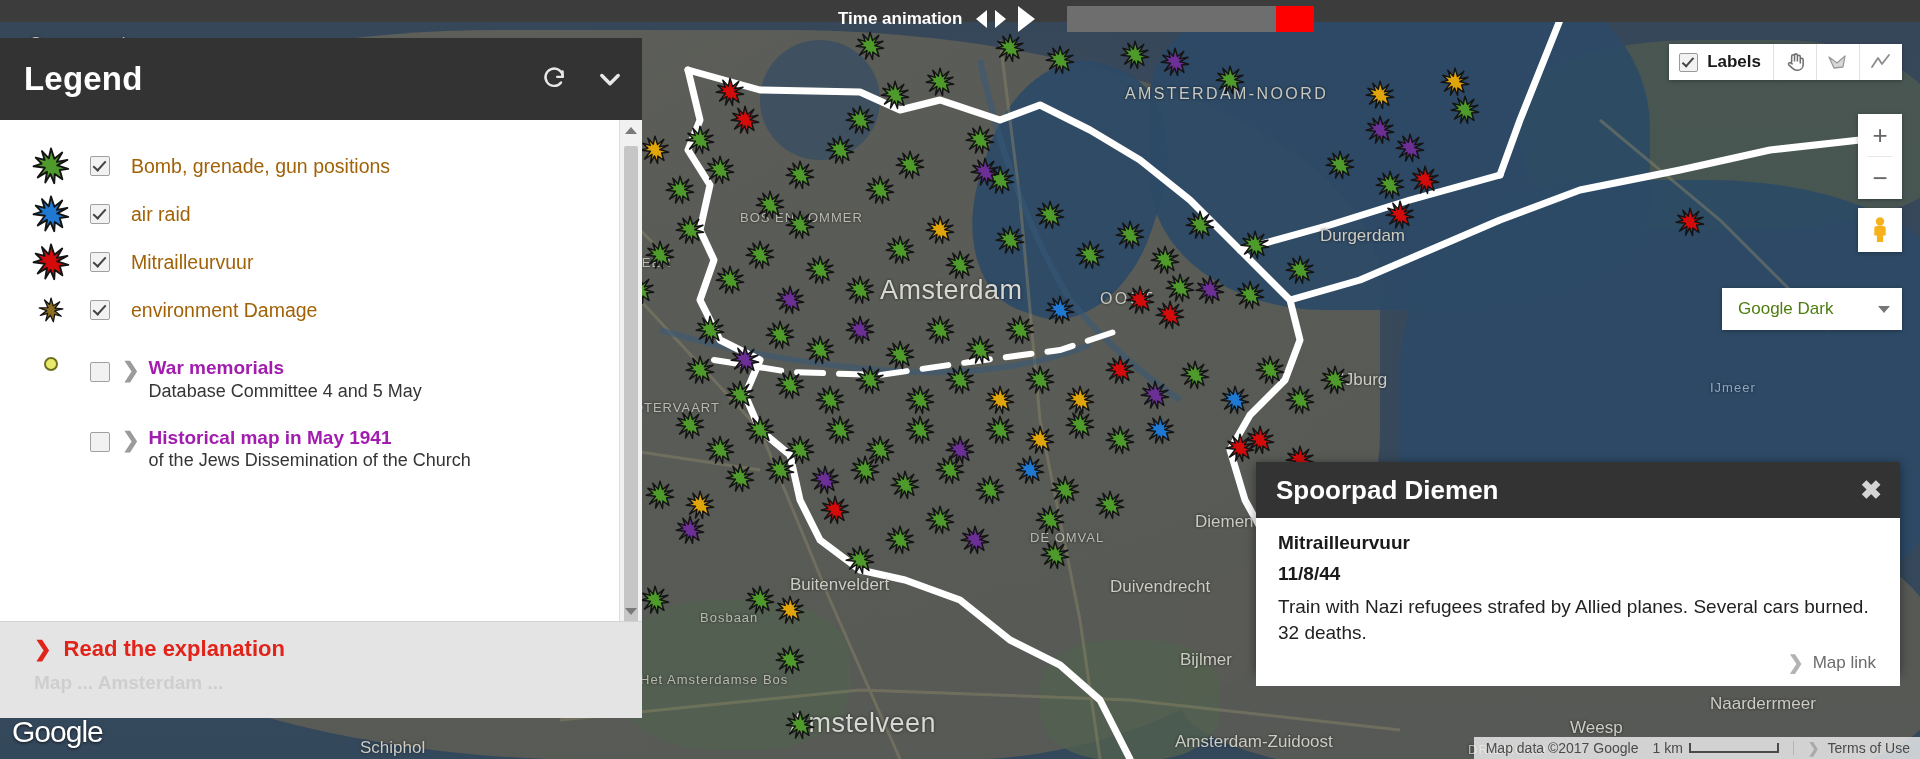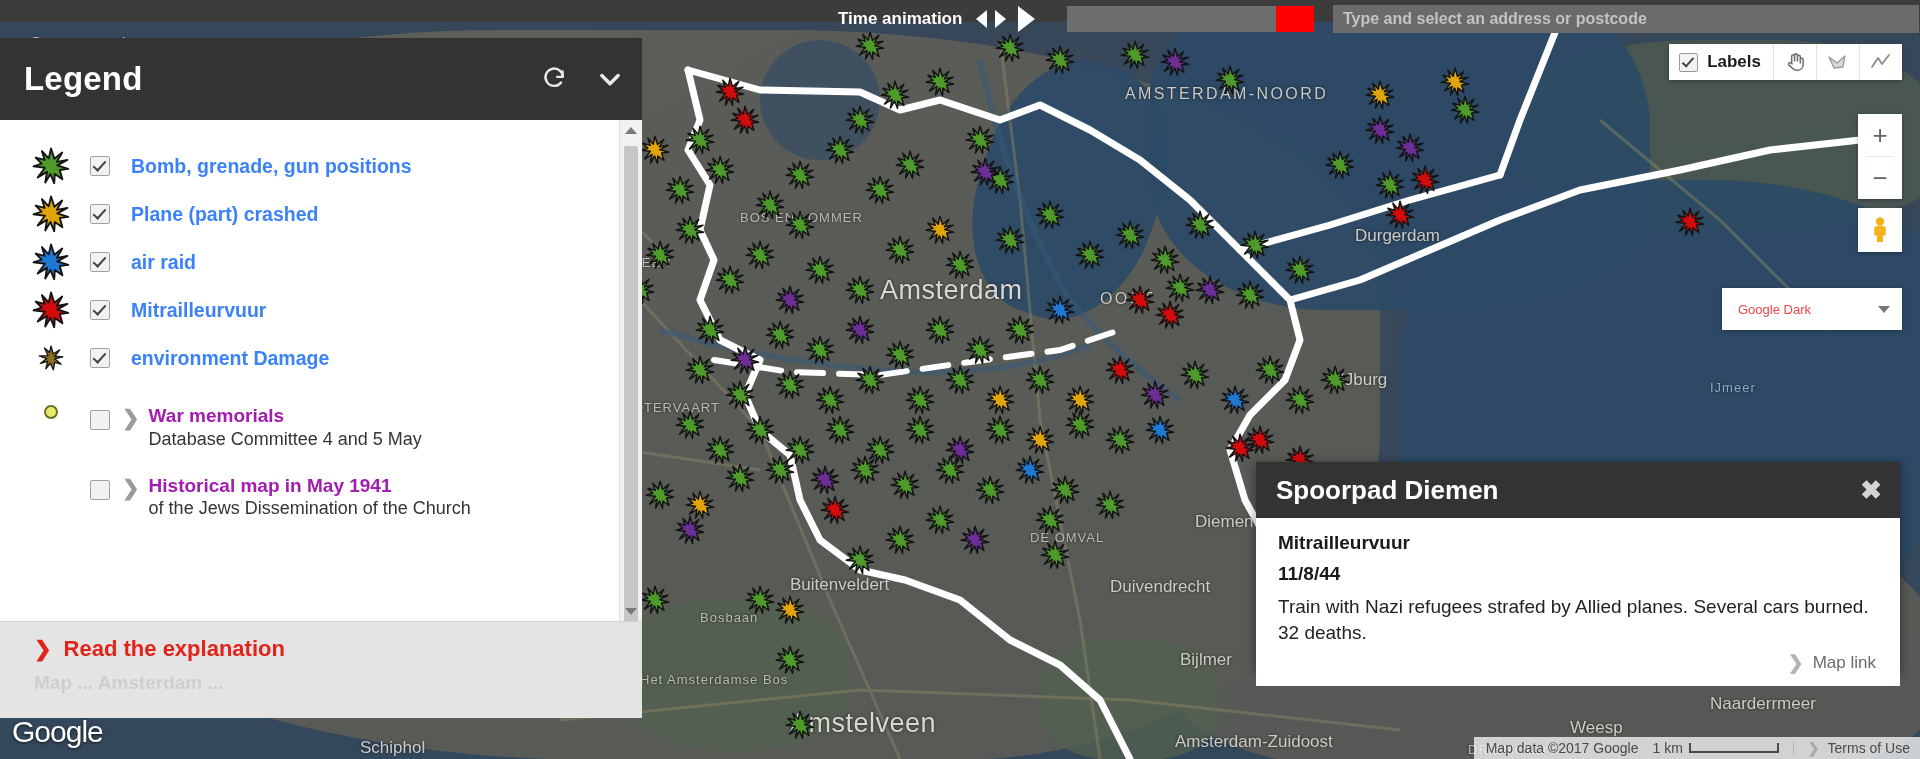--- a/index.html
+++ b/index.html
@@ -184,21 +184,21 @@
   }
   .lg-check.checked::after {
     content: "";
     position: absolute; left: 5px; top: 1px;
     width: 5px; height: 11px;
     border: solid #444; border-width: 0 2.2px 2.2px 0;
     transform: rotate(42deg);
   }
   .lg-label {
     margin-left: 21px;
-    font-size: 19.5px; font-weight: bold; color: #3b82f6;
+    font-size: 19.5px; font-weight: normal; color: #a16207;
   }
   .legend-row.sub { height: auto; align-items: flex-start; margin-top: 22px; }
   .legend-row.sub .lg-check { margin-top: 6px; }
   .sub-text { margin-left: 12px; display:flex; align-items:flex-start; }
   .chev-right {
     color:#9b9b9b; font-size: 21px; font-weight: bold;
     line-height: 1; margin-top: 3px; margin-right: 9px;
     font-family: "Liberation Sans", sans-serif;
   }
   .sub-title { font-size: 19px; font-weight: bold; color:#a21caf; line-height: 1.25; }
@@ -286,21 +286,21 @@
     display:flex;align-items:center;justify-content:center;cursor:pointer;
     box-shadow: 0 1px 4px rgba(0,0,0,.3);
   }
   .maptype {
     position:absolute; right: 18px; top: 288px;
     width: 152px; height: 42px; background:#fff; z-index:30;
     display:flex; align-items:center; justify-content:space-between;
     padding: 0 12px 0 16px; cursor:pointer;
     box-shadow: 0 1px 4px rgba(0,0,0,.3);
   }
-  .maptype-label { font-size:13px; color:#ef4444; }
+  .maptype-label { font-size:17px; color:#4d7c0f; }
   .caret-dn { width:0;height:0;border-left:6px solid transparent;border-right:6px solid transparent;border-top:7px solid #777;}
 
   
   .info-popup {
     position:absolute; left: 1256px; top: 462px;
     width: 644px; height: 210px;
     z-index: 32;
     box-shadow: 0 2px 10px rgba(0,0,0,.45);
   }
   .info-head {
@@ -392,21 +392,21 @@
         <path d="M1500 175 L1520 120 L1540 70 L1560 20"></path>
       </g>
       <g stroke="#ffffff" stroke-width="6" fill="none" stroke-dasharray="26 16" stroke-linecap="round">
         <path d="M714 360 L790 372 L880 375 L970 362 L1060 350 L1120 330"></path>
       </g>
     </svg>
 
     <div id="map-labels">
         <div class="place-label pl-med" style="left: 30px; top: 34px;">Spaarnwoude</div>
         <div class="place-label pl-caps" style="left: 1125px; top: 85px;">AMSTERDAM-NOORD</div>
-        <div class="place-label pl-med" style="left: 1320px; top: 226px; margin-left: 35px;">Durgerdam</div>
+        <div class="place-label pl-med" style="left: 1320px; top: 226px;">Durgerdam</div>
         <div class="place-label pl-sm pl-water" style="left: 1710px; top: 380px;">IJmeer</div>
         <div class="place-label pl-med" style="left: 1340px; top: 370px;">IJburg</div>
         <div class="place-label pl-big" style="left: 880px; top: 275px;">Amsterdam</div>
         <div class="place-label pl-caps" style="left: 1100px; top: 290px;">OOST</div>
         <div class="place-label pl-sm" style="left: 740px; top: 210px;">BOS EN LOMMER</div>
         <div class="place-label pl-sm" style="left: 630px; top: 255px;">MEER</div>
         <div class="place-label pl-sm" style="left: 615px; top: 400px;">SLOTERVAART</div>
         <div class="place-label pl-caps" style="left: 400px; top: 527px;">AMSTERDAM-ZUID</div>
         <div class="place-label pl-sm" style="left: 1030px; top: 530px;">DE OMVAL</div>
         <div class="place-label pl-med" style="left: 1110px; top: 556px; margin-top: 21px;">Duivendrecht</div>
@@ -818,21 +818,20 @@
   <div class="topbar">
     <div class="time-anim-wrap">
       <span class="time-anim-label">Time animation</span>
       <span class="tri tri-left"></span>
       <span class="tri tri-right"></span>
       <span class="tri tri-play"></span>
     </div>
     <div class="timeline">
       <div class="timeline-handle"></div>
     </div>
-    <input class="searchbox" type="text" placeholder="Type and select an address or postcode" style="">
   </div>
 
   <div class="legend-panel">
     <div class="legend-header">
       <div class="legend-title">Legend</div>
       <div class="legend-hdr-icons">
         <span class="ico-btn">
           <svg width="26" height="26" viewBox="0 0 24 24" fill="none" stroke="#e8e8e8" stroke-width="2.2" stroke-linecap="round" stroke-linejoin="round">
             <path d="M19 5 v5 h-5"></path>
             <path d="M19.2 10a8 8 0 1 0-1.6 5.2"></path>
@@ -850,29 +849,20 @@
       <div class="legend-scroll-area">
         <div class="legend-items" id="legend-items">
             <div class="legend-row">
               <span class="lg-icon">
                 <svg width="38" height="38" viewBox="0 0 100 100">
                   <path d="M50.0 4.0 L58.9 31.0 L79.5 14.7 L65.3 39.2 L93.2 34.1 L66.5 48.5 L95.4 57.7 L73.1 60.5 L79.9 85.0 L60.0 70.9 L58.5 95.2 L48.4 70.9 L34.9 93.4 L39.5 65.5 L15.2 80.1 L34.1 54.6 L4.0 50.8 L25.4 43.9 L9.7 27.8 L33.3 34.0 L26.1 10.7 L44.1 29.9 Z" fill="#4e9a2a" stroke="#141414" stroke-width="5" stroke-linejoin="round"></path>
                 </svg>
               </span>
               <span class="lg-check checked"></span>
               <span class="lg-label">Bomb, grenade, gun positions</span>
-            </div>
-            <div class="legend-row">
-              <span class="lg-icon">
-                <svg width="38" height="38" viewBox="0 0 100 100">
-                  <path d="M50.0 4.0 L58.9 31.0 L79.5 14.7 L65.3 39.2 L93.2 34.1 L66.5 48.5 L95.4 57.7 L73.1 60.5 L79.9 85.0 L60.0 70.9 L58.5 95.2 L48.4 70.9 L34.9 93.4 L39.5 65.5 L15.2 80.1 L34.1 54.6 L4.0 50.8 L25.4 43.9 L9.7 27.8 L33.3 34.0 L26.1 10.7 L44.1 29.9 Z" fill="#e0a50b" stroke="#141414" stroke-width="5" stroke-linejoin="round"></path>
-                </svg>
-              </span>
-              <span class="lg-check checked"></span>
-              <span class="lg-label">Plane (part) crashed</span>
             </div>
             <div class="legend-row">
               <span class="lg-icon">
                 <svg width="38" height="38" viewBox="0 0 100 100">
                   <path d="M50.0 4.0 L58.9 31.0 L79.5 14.7 L65.3 39.2 L93.2 34.1 L66.5 48.5 L95.4 57.7 L73.1 60.5 L79.9 85.0 L60.0 70.9 L58.5 95.2 L48.4 70.9 L34.9 93.4 L39.5 65.5 L15.2 80.1 L34.1 54.6 L4.0 50.8 L25.4 43.9 L9.7 27.8 L33.3 34.0 L26.1 10.7 L44.1 29.9 Z" fill="#1f78d1" stroke="#141414" stroke-width="5" stroke-linejoin="round"></path>
                 </svg>
               </span>
               <span class="lg-check checked"></span>
               <span class="lg-label">air raid</span>
             </div>

